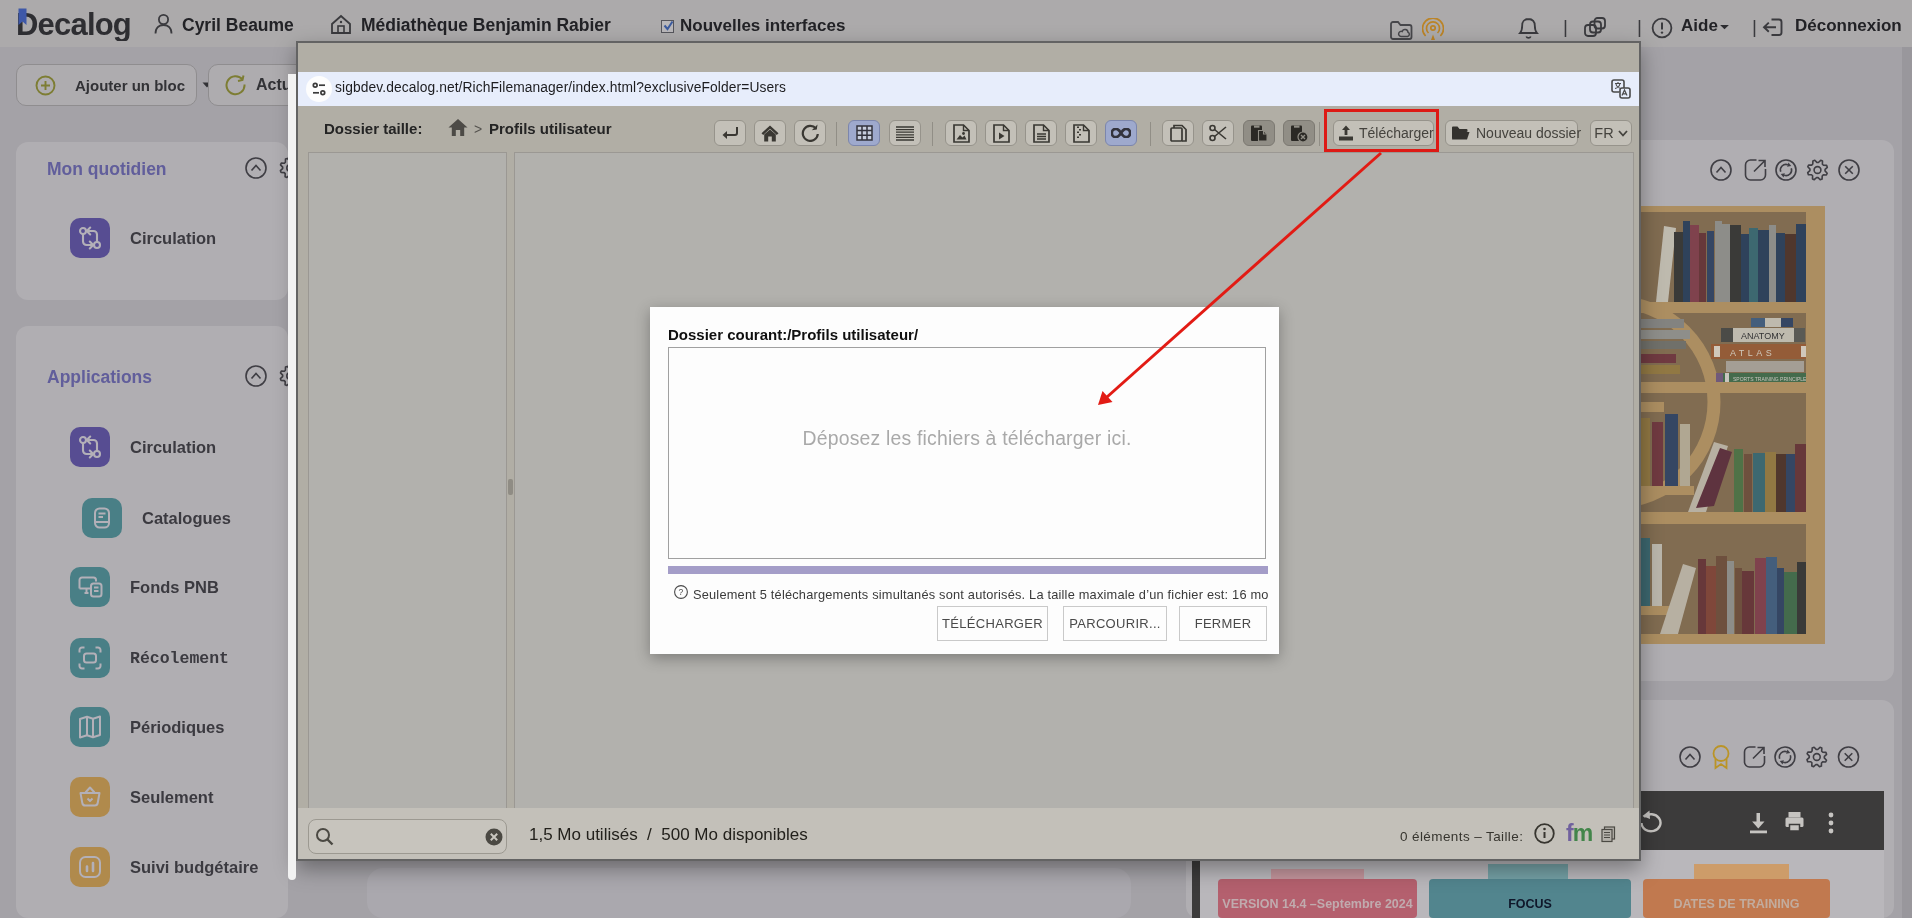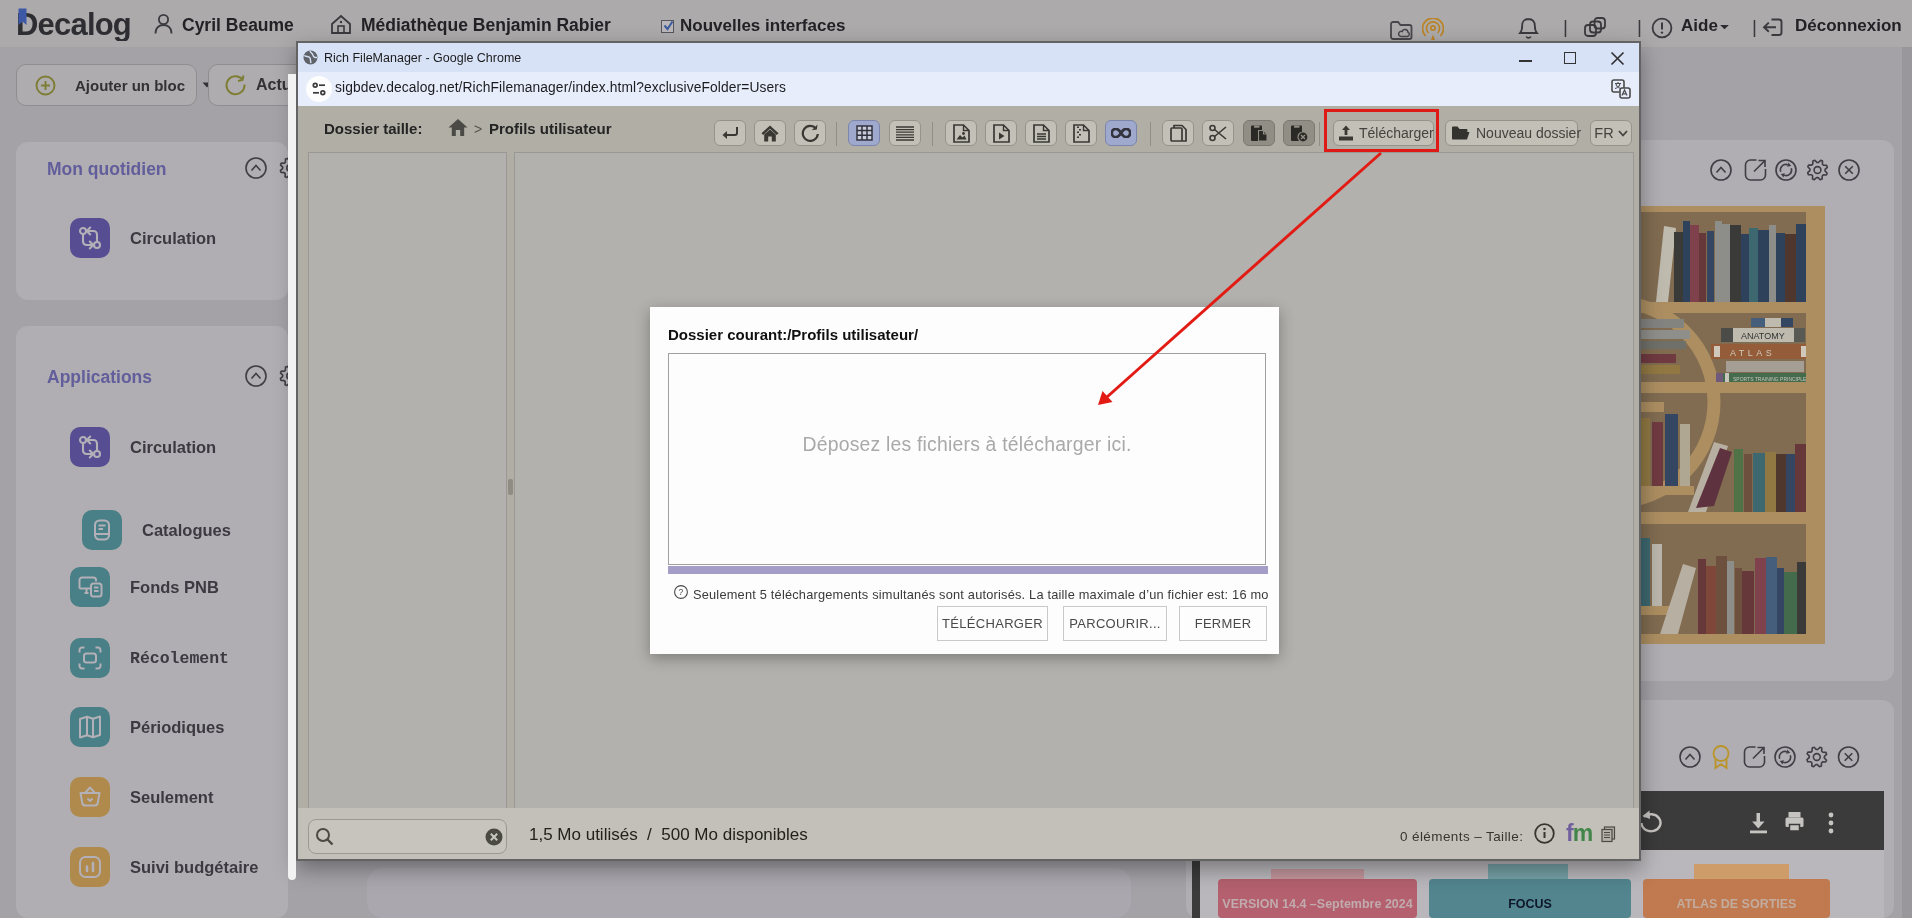--- a/index.html
+++ b/index.html
@@ -167,21 +167,21 @@
         <circle cx="6" cy="6" r="3"></circle>
           <circle cx="20" cy="20" r="3"></circle>
         <path d="M6 9.2 v7.3 a3.5 3.5 0 0 0 3.5 3.5 h6"></path>
         <path d="M12.8 16.6 l3.4 3.4 l-3.4 3.4"></path>
         <path d="M20 16.8 v-7.3 a3.5 3.5 0 0 0 -3.5 -3.5 h-6"></path>
         <path d="M13.2 9.4 l-3.4 -3.4 l3.4 -3.4"></path>
       </svg>
       </div>
     <span class="applabel">Circulation</span>
   </div>
-  <div class="appitem" style="left:54px; top:184px;padding-left:12px;">
+  <div class="appitem" style="left:54px; top:172px;padding-left:12px;">
     <div class="appicon" style="background:#497f86;">
         <svg width="26" height="26" viewBox="0 0 26 26" fill="none" stroke="#b3b0b8" stroke-width="2" stroke-linejoin="round">
         <path d="M6 17 v-9 a4.5 4.5 0 0 1 4.5 -4.5 h5 a4.5 4.5 0 0 1 4.5 4.5 v9"></path>
         <path d="M6 17 v1 a4.5 4.5 0 0 0 4.5 4.5 h5 a4.5 4.5 0 0 0 4.5 -4.5 v-1 z"></path>
         <path d="M9.5 8.5 h7 M9.5 12 h4.5"></path>
       </svg>
       </div>
     <span class="applabel">Catalogues</span>
   </div>
   <div class="appitem" style="left:54px; top:241px;">
@@ -401,41 +401,28 @@
       <circle cx="190" cy="15" r="2.4"></circle>
       <circle cx="190" cy="23" r="2.4"></circle>
   </g>
 </svg>
 
 <div class="abs" style="left:1271px; top:869px; width:93px; height:24px; background:#c2949b;"></div>
 <div class="abs" style="left:1488px; top:864px; width:80px; height:28px; background:#74a0a5;"></div>
 <div class="abs" style="left:1694px; top:864px; width:95px; height:28px; background:#cd9c69;"></div>
 <div class="pcard" style="left:1218px; top:879px; width:199px; height:39px; background:#b4606e; color:#c0abae; font-weight:bold; font-size:12.5px; text-align:center; line-height:50px; white-space:nowrap;">VERSION 14.4 –Septembre 2024</div>
 <div class="pcard" style="left:1429px; top:879px; width:202px; height:39px; background:#52858e; color:#0f172a; font-weight:bold; font-size:12.5px; text-align:center; line-height:50px;">FOCUS</div>
-<div class="pcard" style="left:1643px; top:879px; width:187px; height:39px; background:#c1794f; color:#c2ac9e; font-weight:bold; font-size:12.5px; text-align:center; line-height:50px;">ATLAS DE SORTIES</div>
+<div class="pcard" style="left:1643px; top:879px; width:187px; height:39px; background:#c1794f; color:#c2ac9e; font-weight:bold; font-size:12.5px; text-align:center; line-height:50px;">DATES DE TRAINING</div>
 <div class="pcard" style="left:1218px; top:879px; width:199px; height:39px;"></div>
 
 <div class="abs" style="left:367px; top:868px; width:764px; height:50px; background:#aaa8ae; border-radius:16px;"></div>
 
 <div class="abs" style="left:1902px; top:47px; width:10px; height:871px; background:#99979c;"></div>
 
 <div id="popup">
-  <div id="ptitle">
-    <svg class="abs" style="left:5px; top:7px;" width="15" height="15" viewBox="0 0 15 15">
-      <circle cx="7.5" cy="7.5" r="7" fill="#5f6368"></circle>
-      <path d="M1.2 5.5 c2 1.5 4 0.5 5.5 2 c1.5 1.5 0 3.5 1.5 5.5" fill="none" stroke="#d8e2f7" stroke-width="1.4"></path>
-      <path d="M7 0.8 c0.5 2 2.5 2.5 3 4.5 c0.5 2 2.5 2.5 4 2" fill="none" stroke="#d8e2f7" stroke-width="1.4"></path>
-    </svg>
-    <span class="abs" style="left:26px; top:8px; font-size:12.5px; color:#1b1b1b;">Rich FileManager - Google Chrome</span>
-    <div class="abs" style="left:1221px; top:17px; width:13px; height:1.6px; background:#333;"></div>
-    <div class="abs" style="left:1266px; top:9px; width:12px; height:12px; border:1.6px solid #333;"></div>
-    <svg class="abs" style="left:1312px; top:8px;" width="15" height="15" viewBox="0 0 15 15">
-        <path d="M1.5 1.5 L13.5 13.5 M13.5 1.5 L1.5 13.5" stroke="#333" stroke-width="1.7"></path>
-      </svg>
-  </div>
   <div id="purl">
     <div class="abs" style="left:8px; top:4px; width:26px; height:26px; border-radius:50%; background:#fdfdfd;"></div>
     <svg class="abs" style="left:14px; top:10px;" width="14" height="14" viewBox="0 0 14 14">
       <g stroke="#3b3b3b" stroke-width="1.7" fill="none">
         <circle cx="3.2" cy="3.2" r="1.9"></circle>
           <path d="M7 3.2 h6"></path>
         <circle cx="10.8" cy="10.8" r="1.9"></circle>
           <path d="M1 10.8 h6"></path>
       </g>
     </svg>
@@ -603,21 +590,21 @@
     <svg class="abs" style="left:1303px; top:18px;" width="15" height="17" viewBox="0 0 15 17">
       <rect x="3.5" y="1" width="10" height="12" fill="#b4b1aa" stroke="#4b4943" stroke-width="1.2"></rect>
       <rect x="1" y="3.5" width="10" height="12" fill="#b4b1aa" stroke="#4b4943" stroke-width="1.2"></rect>
       <path d="M3 6.5 h6 M3 9 h6 M3 11.5 h6" stroke="#4b4943" stroke-width="1"></path>
     </svg>
   </div>
 </div>
 
 <div id="dlg">
   <span class="abs" style="left:18px; top:19px; font-weight:bold; font-size:15px; color:#101010;">Dossier courant:/Profils utilisateur/</span>
-  <div class="abs" style="left:18px; top:46px; width:598px; height:212px; border:1px solid #a0a0a0;">
+  <div class="abs" style="left:18px; top:40px; width:598px; height:212px; border:1px solid #a0a0a0;">
     <div style="width:100%; text-align:center; margin-top:79px; font-size:19.4px; color:#a9a9a9; letter-spacing:0.2px;">Déposez les fichiers à télécharger ici.</div>
   </div>
   <div class="abs" style="left:18px; top:259px; width:600px; height:8px; background:#a49dc8;"></div>
   <svg class="abs" style="left:24px; top:278px;" width="14" height="14" viewBox="0 0 14 14">
     <circle cx="7" cy="7" r="6.4" fill="none" stroke="#4a4a4a" stroke-width="1.1"></circle>
     <text x="4.6" y="10" font-size="8.5" fill="#4a4a4a">?</text>
   </svg>
   <span class="abs" style="left:43px; top:280px; font-size:12.8px; color:#3a3a3a; letter-spacing:0.2px; white-space:nowrap;">Seulement 5 téléchargements simultanés sont autorisés. La taille maximale d’un fichier est: 16 mo</span>
   <div class="abs" style="left:287px; top:299px; width:111px; height:35px; border:1px solid #c9c9c9; text-align:center; line-height:34px; font-size:13px; color:#4a4a4a; letter-spacing:0.3px;">TÉLÉCHARGER</div>
   <div class="abs" style="left:413px; top:299px; width:104px; height:35px; border:1px solid #c9c9c9; text-align:center; line-height:34px; font-size:13px; color:#4a4a4a; letter-spacing:0.3px;">PARCOURIR...</div>

